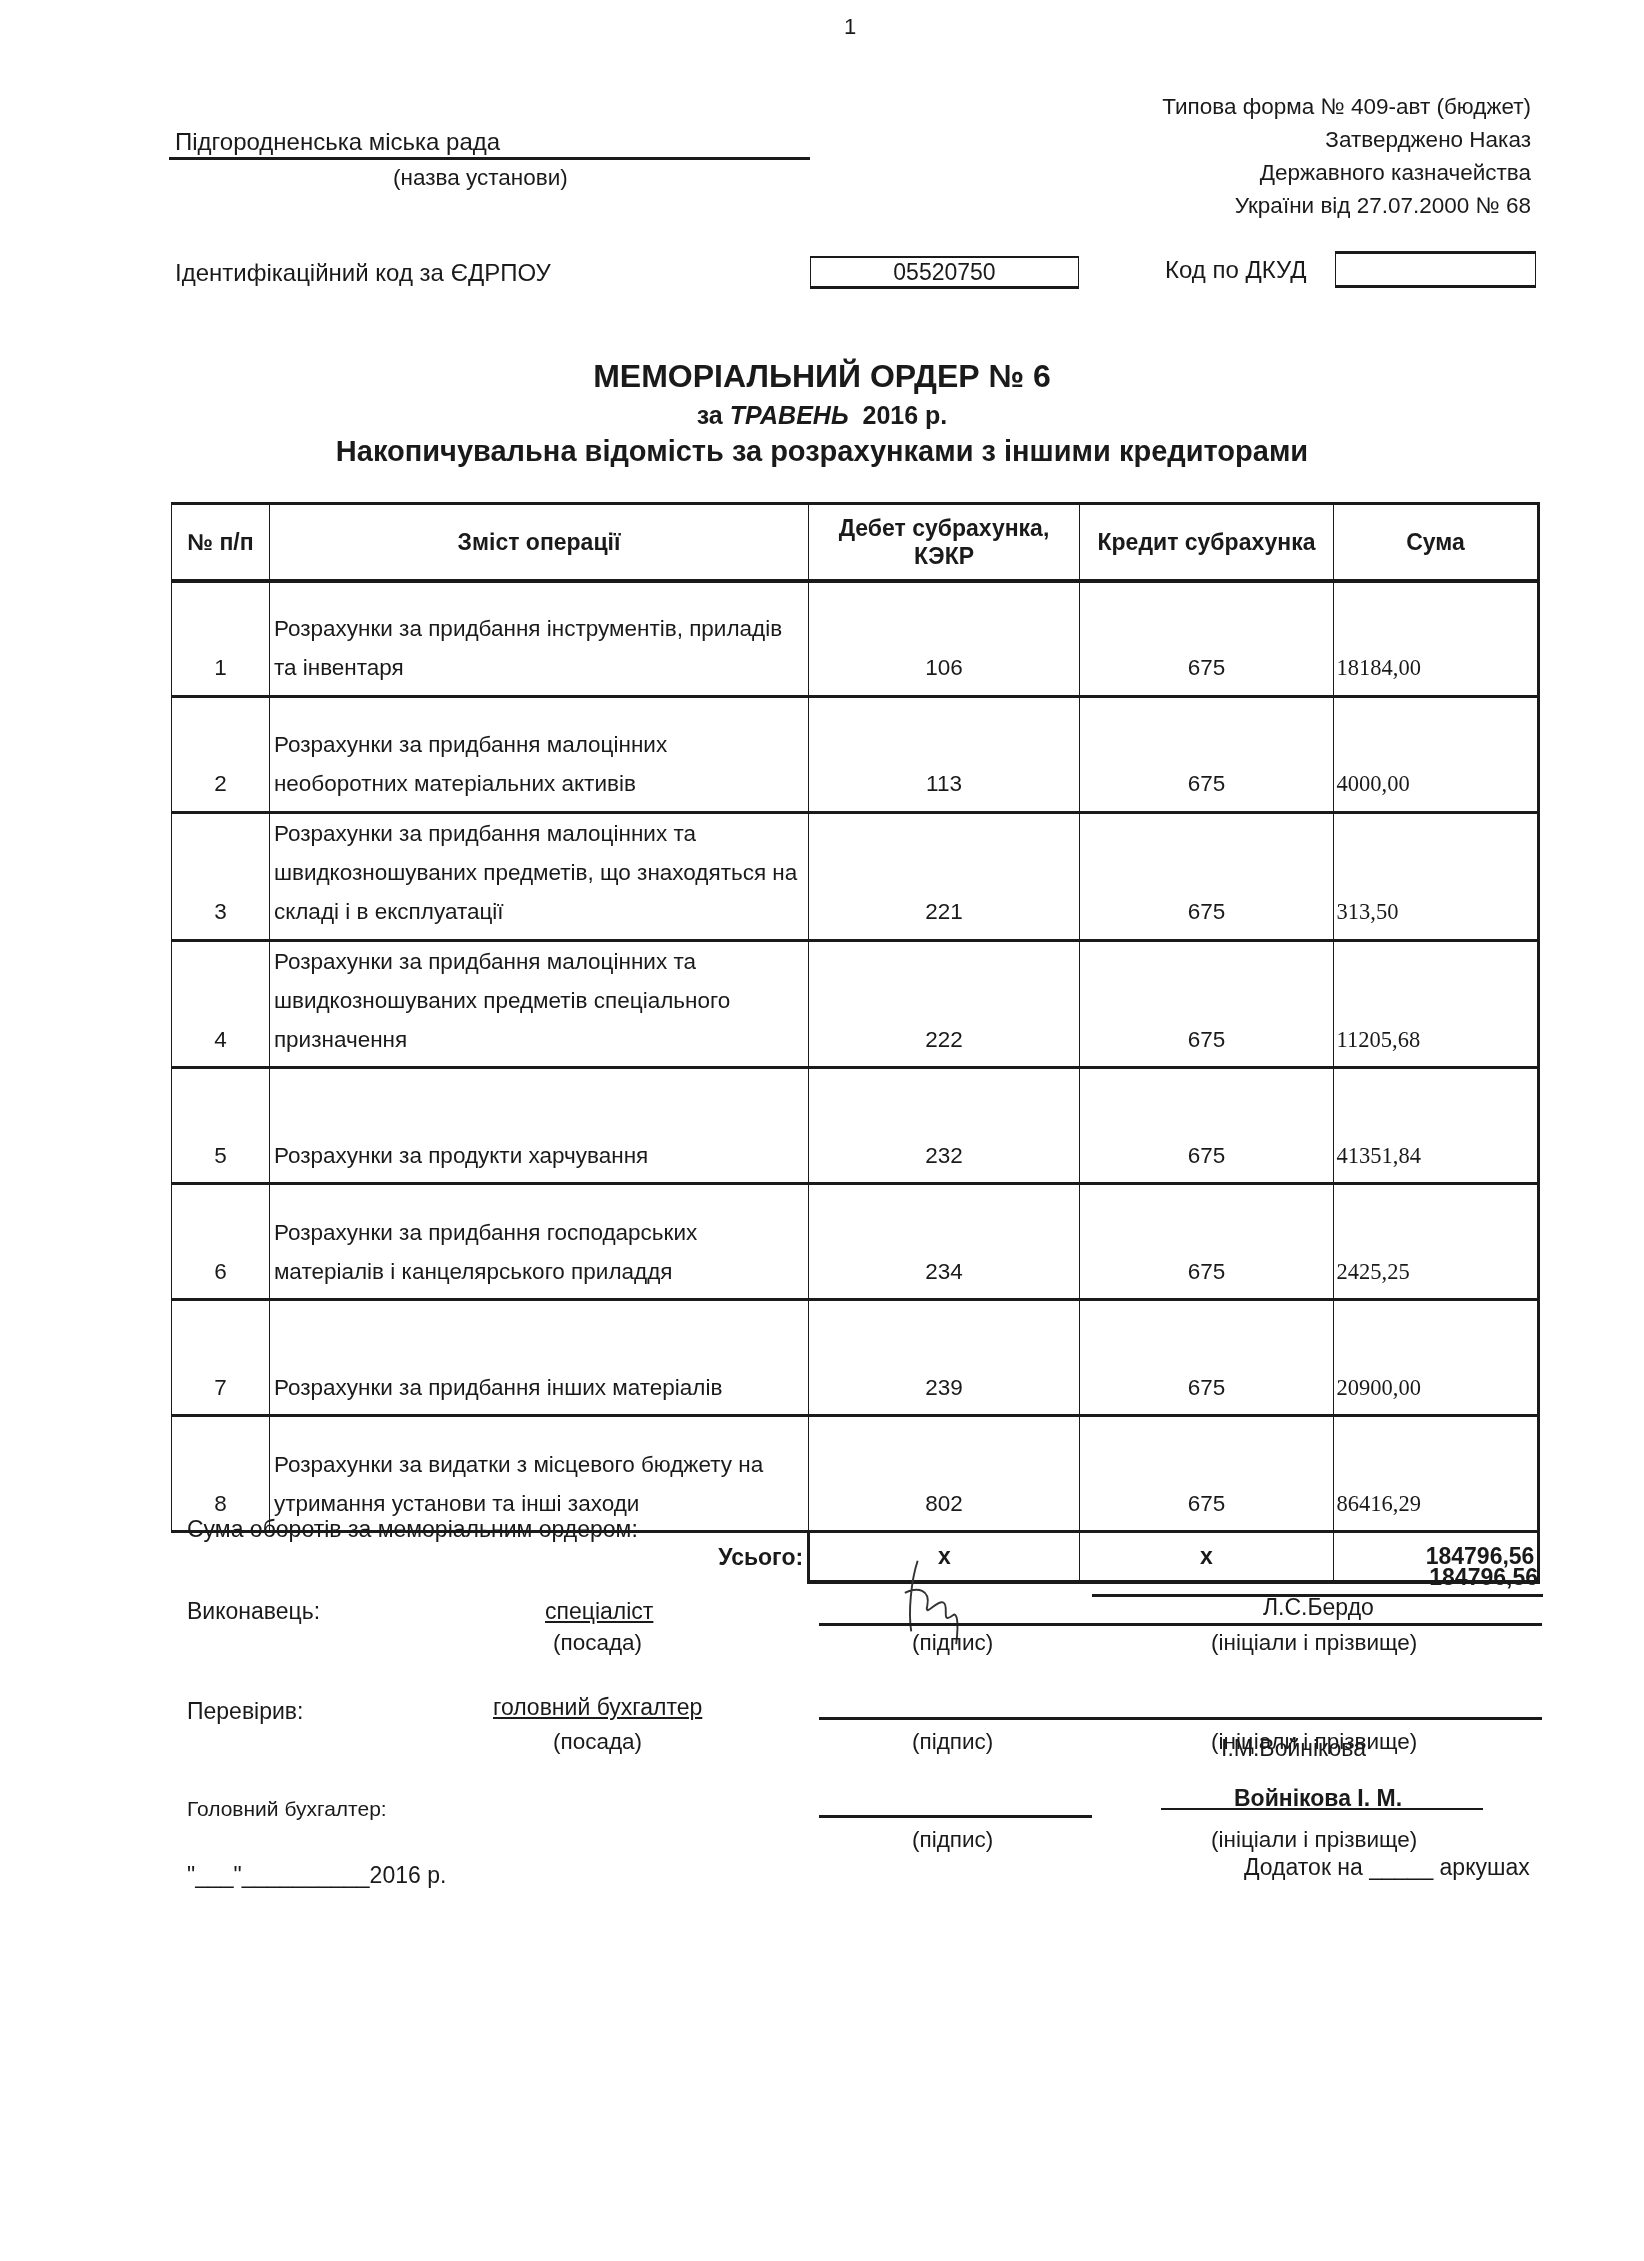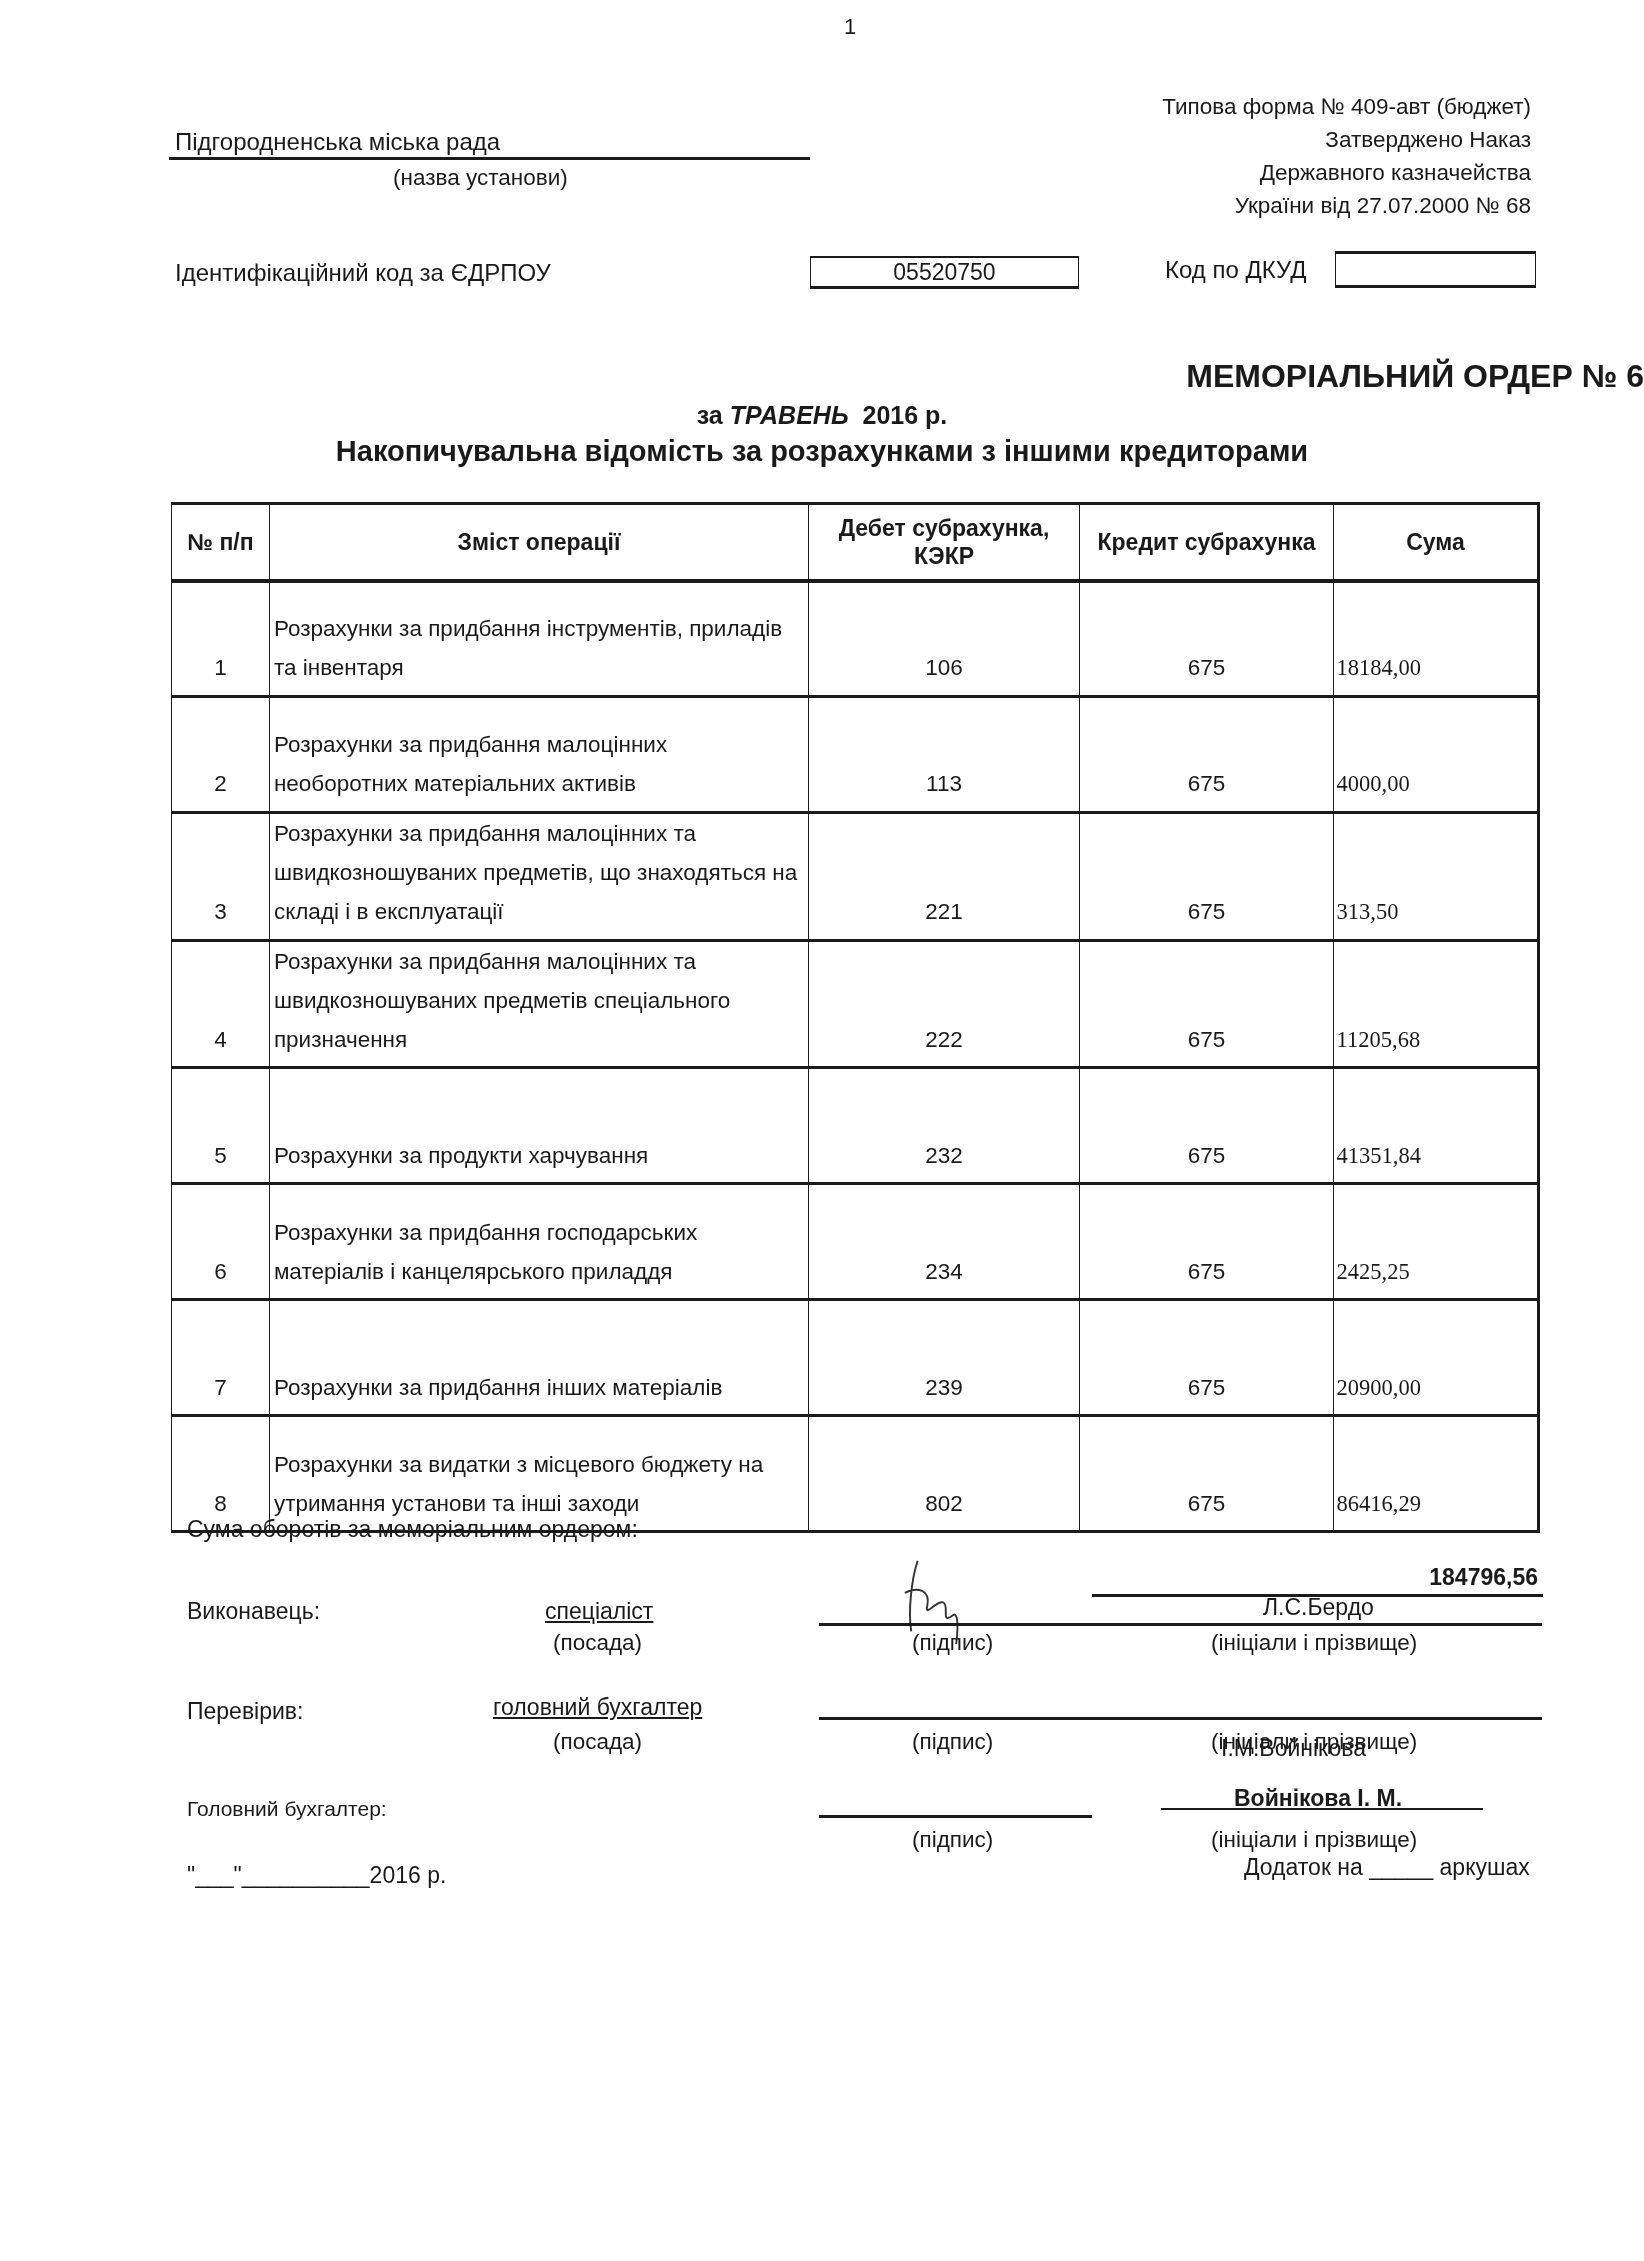--- a/index.html
+++ b/index.html
@@ -17,21 +17,21 @@
   #org-caption { left: 393px; top: 165px; font-size: 22.5px; }
 
   #edrpou-label { left: 175px; top: 259px; font-size: 24px; }
   #edrpou-box { position: absolute; left: 810px; top: 256px; width: 269px; height: 33px;
                 border: 1.9px solid #1a1a1a; border-top-width: 2.6px; border-bottom-width: 3.2px;
                 box-sizing: border-box; text-align: center; font-size: 23px; line-height: 28px; }
   #dkud-label { left: 1165px; top: 256px; font-size: 24px; }
   #dkud-box { position: absolute; left: 1335px; top: 251px; width: 201px; height: 37px;
               border: 1.9px solid #1a1a1a; border-top-width: 3.2px; border-bottom-width: 3.2px; box-sizing: border-box; }
 
-  #title { left: 0; width: 1644px; text-align: right; top: 358px; font-size: 32px; font-weight: bold; }
+  #title { left: 0; width: 1644px; text-align: center; top: 358px; font-size: 32px; font-weight: bold; }
   #subtitle { left: 0; width: 1644px; text-align: center; top: 401px; font-size: 25px; font-weight: bold; }
   #subtitle .month { font-style: italic; }
   #heading { left: 0; width: 1644px; text-align: center; top: 435px; font-size: 29px; font-weight: bold; }
 
   
   #ledger { position: absolute; left: 171px; top: 502px; border-collapse: collapse; table-layout: fixed; }
   #ledger td, #ledger th { border: 1.3px solid #1a1a1a; padding: 0 2.6px; font-weight: normal; box-sizing: border-box; }
   #ledger thead th { border-top: 3.9px solid #1a1a1a; border-bottom: 4.5px solid #1a1a1a; height: 77px;
                      font-size: 23px; font-weight: bold; text-align: center; vertical-align: middle; line-height: 28px; }
   #ledger tbody tr.data td { border-bottom: 3.9px solid #1a1a1a; height: 116px; vertical-align: bottom;
@@ -180,20 +180,26 @@
         <td class="code">675</td>
         <td class="sum">20900,00</td>
       </tr>
       <tr class="data">
         <td class="num">8</td>
         <td class="desc">Розрахунки за видатки з місцевого бюджету на утримання установи та інші заходи</td>
         <td class="code">802</td>
         <td class="code">675</td>
         <td class="sum">86416,29</td>
       </tr>
+      <tr class="total">
+      <td class="blank" colspan="2">Усього:</td>
+      <td class="boxed first">х</td>
+      <td class="boxed">х</td>
+      <td class="boxed last">184796,56</td>
+    </tr>
   </tbody>
 </table>
 
 <div class="abs" id="turnover-label">Сума оборотів за меморіальним ордером:</div>
 <div class="abs" id="turnover-value">184796,56</div>
 <div class="hr" id="turnover-line"></div>
 
 <div class="abs" id="exec-label">Виконавець:</div>
 <div class="abs" id="exec-position">спеціаліст</div>
 <div class="abs" id="exec-name">Л.С.Бердо</div>

